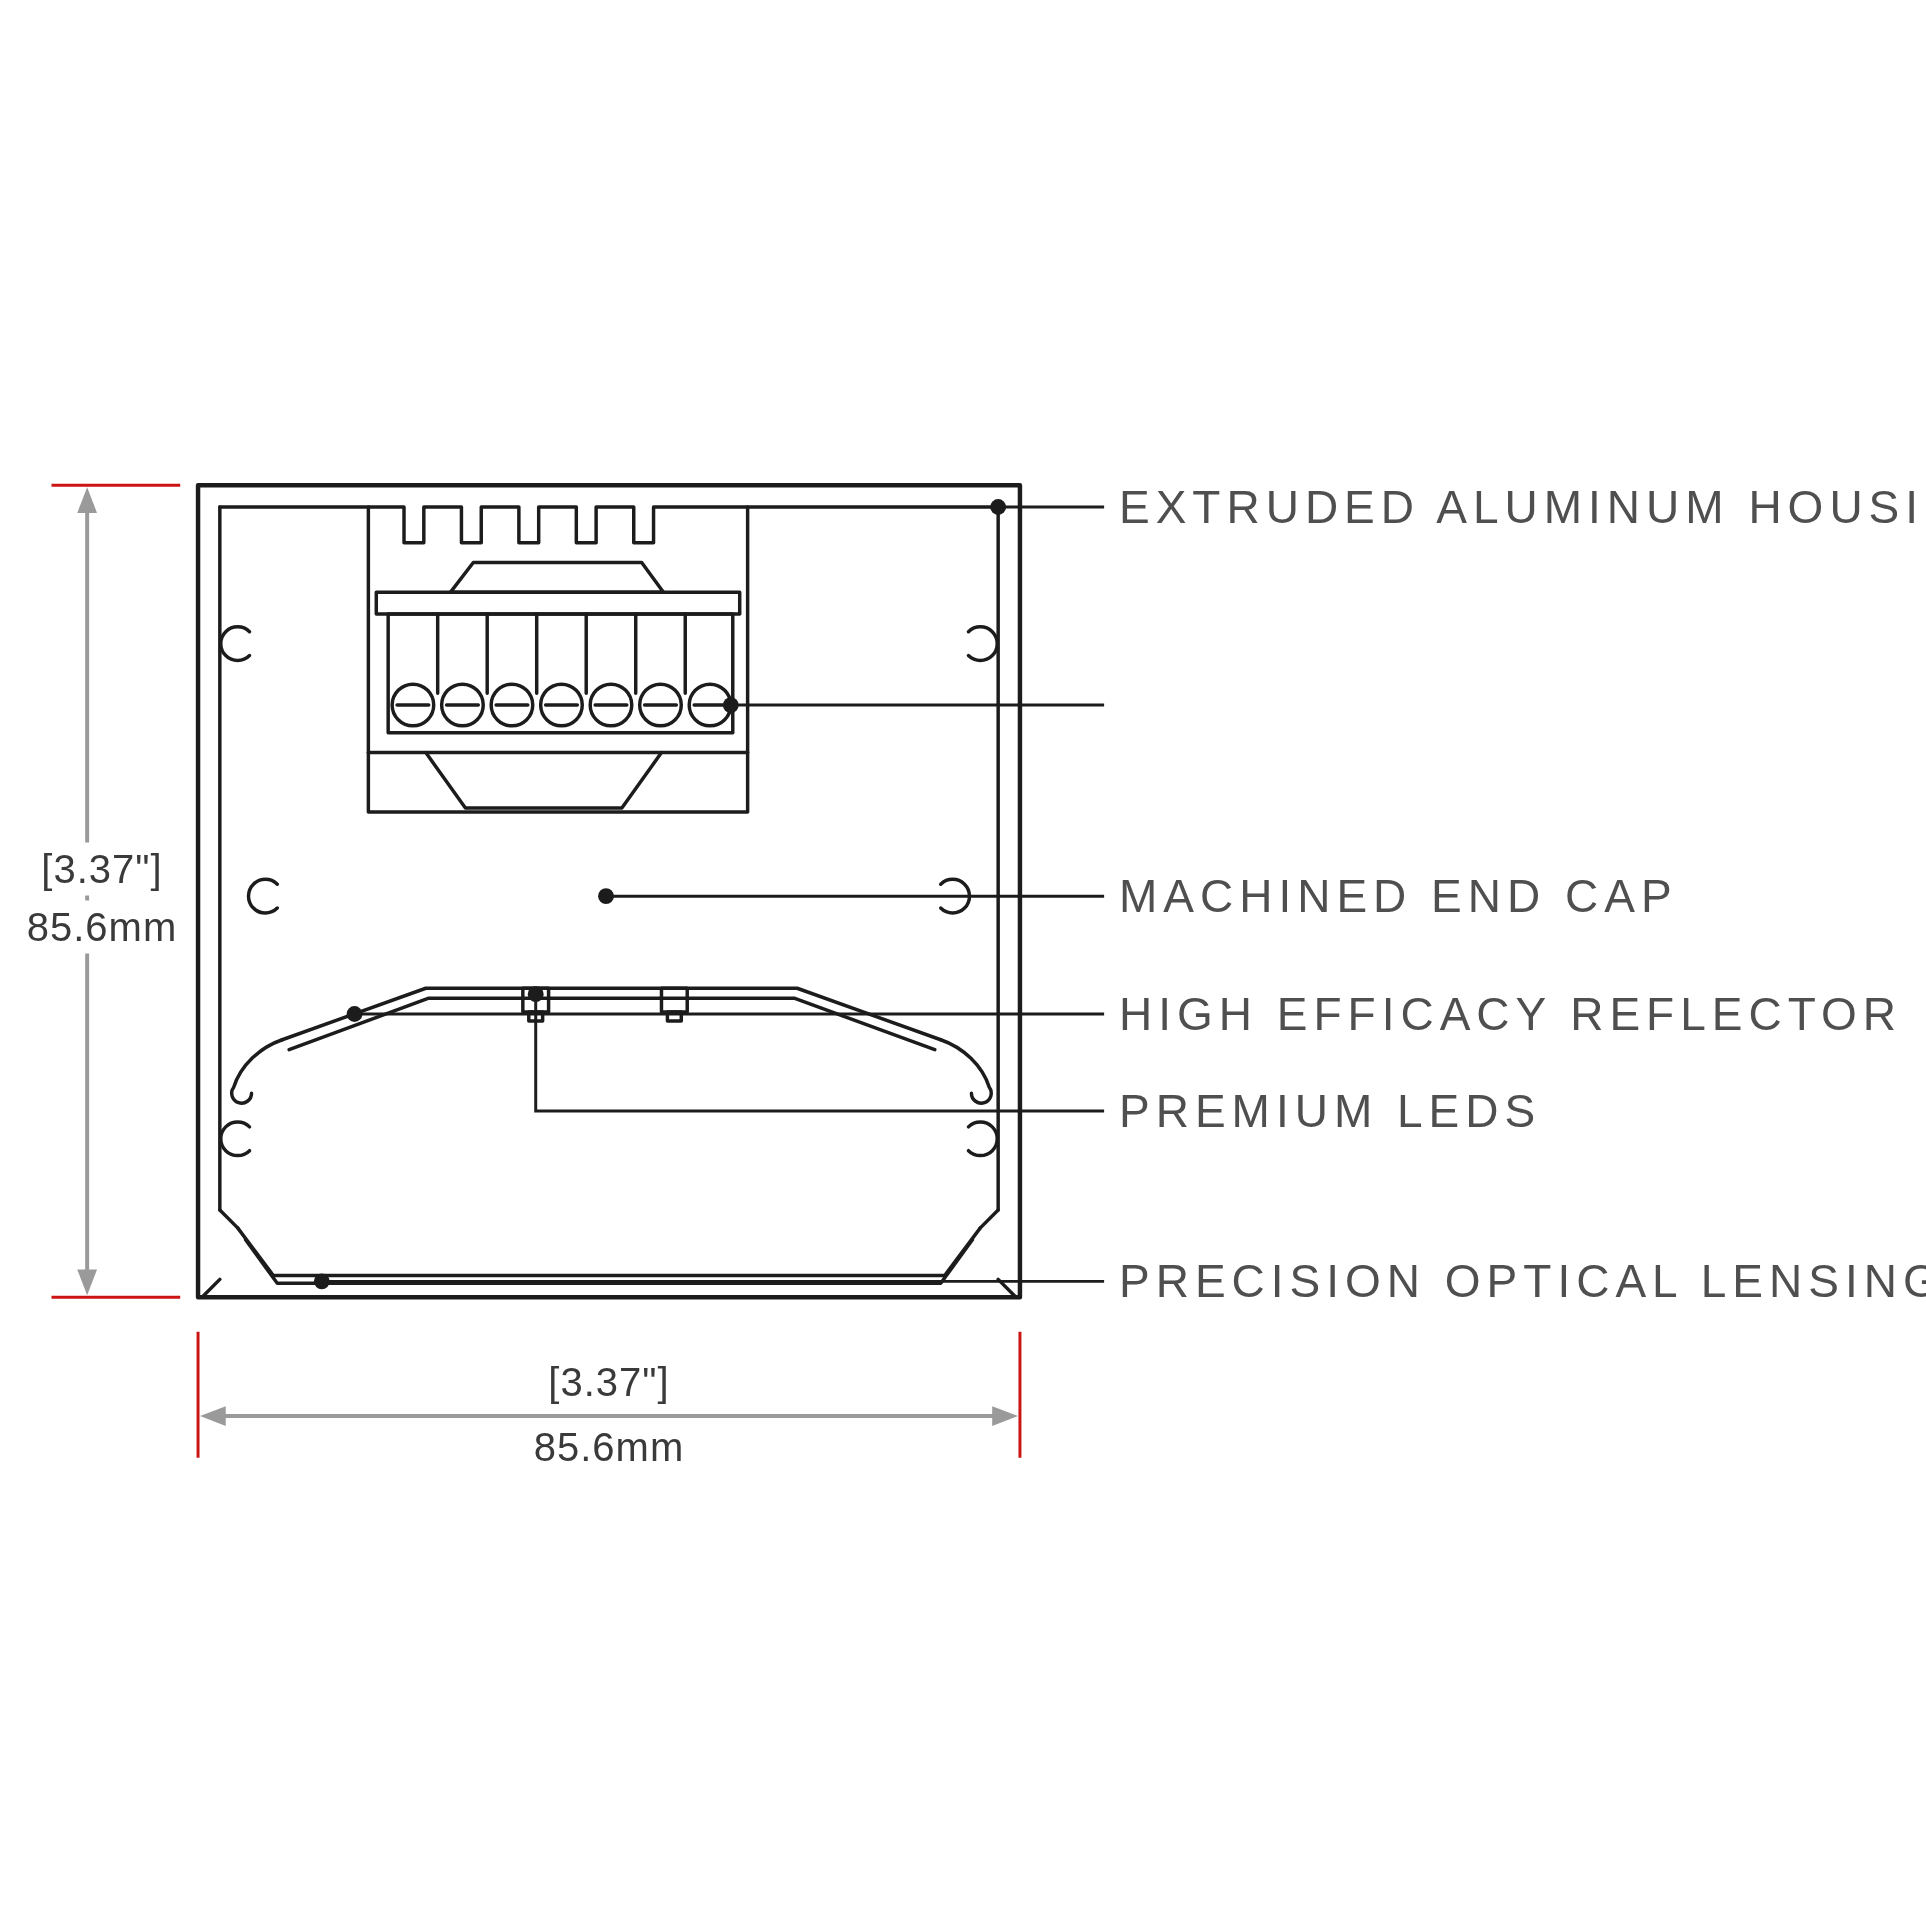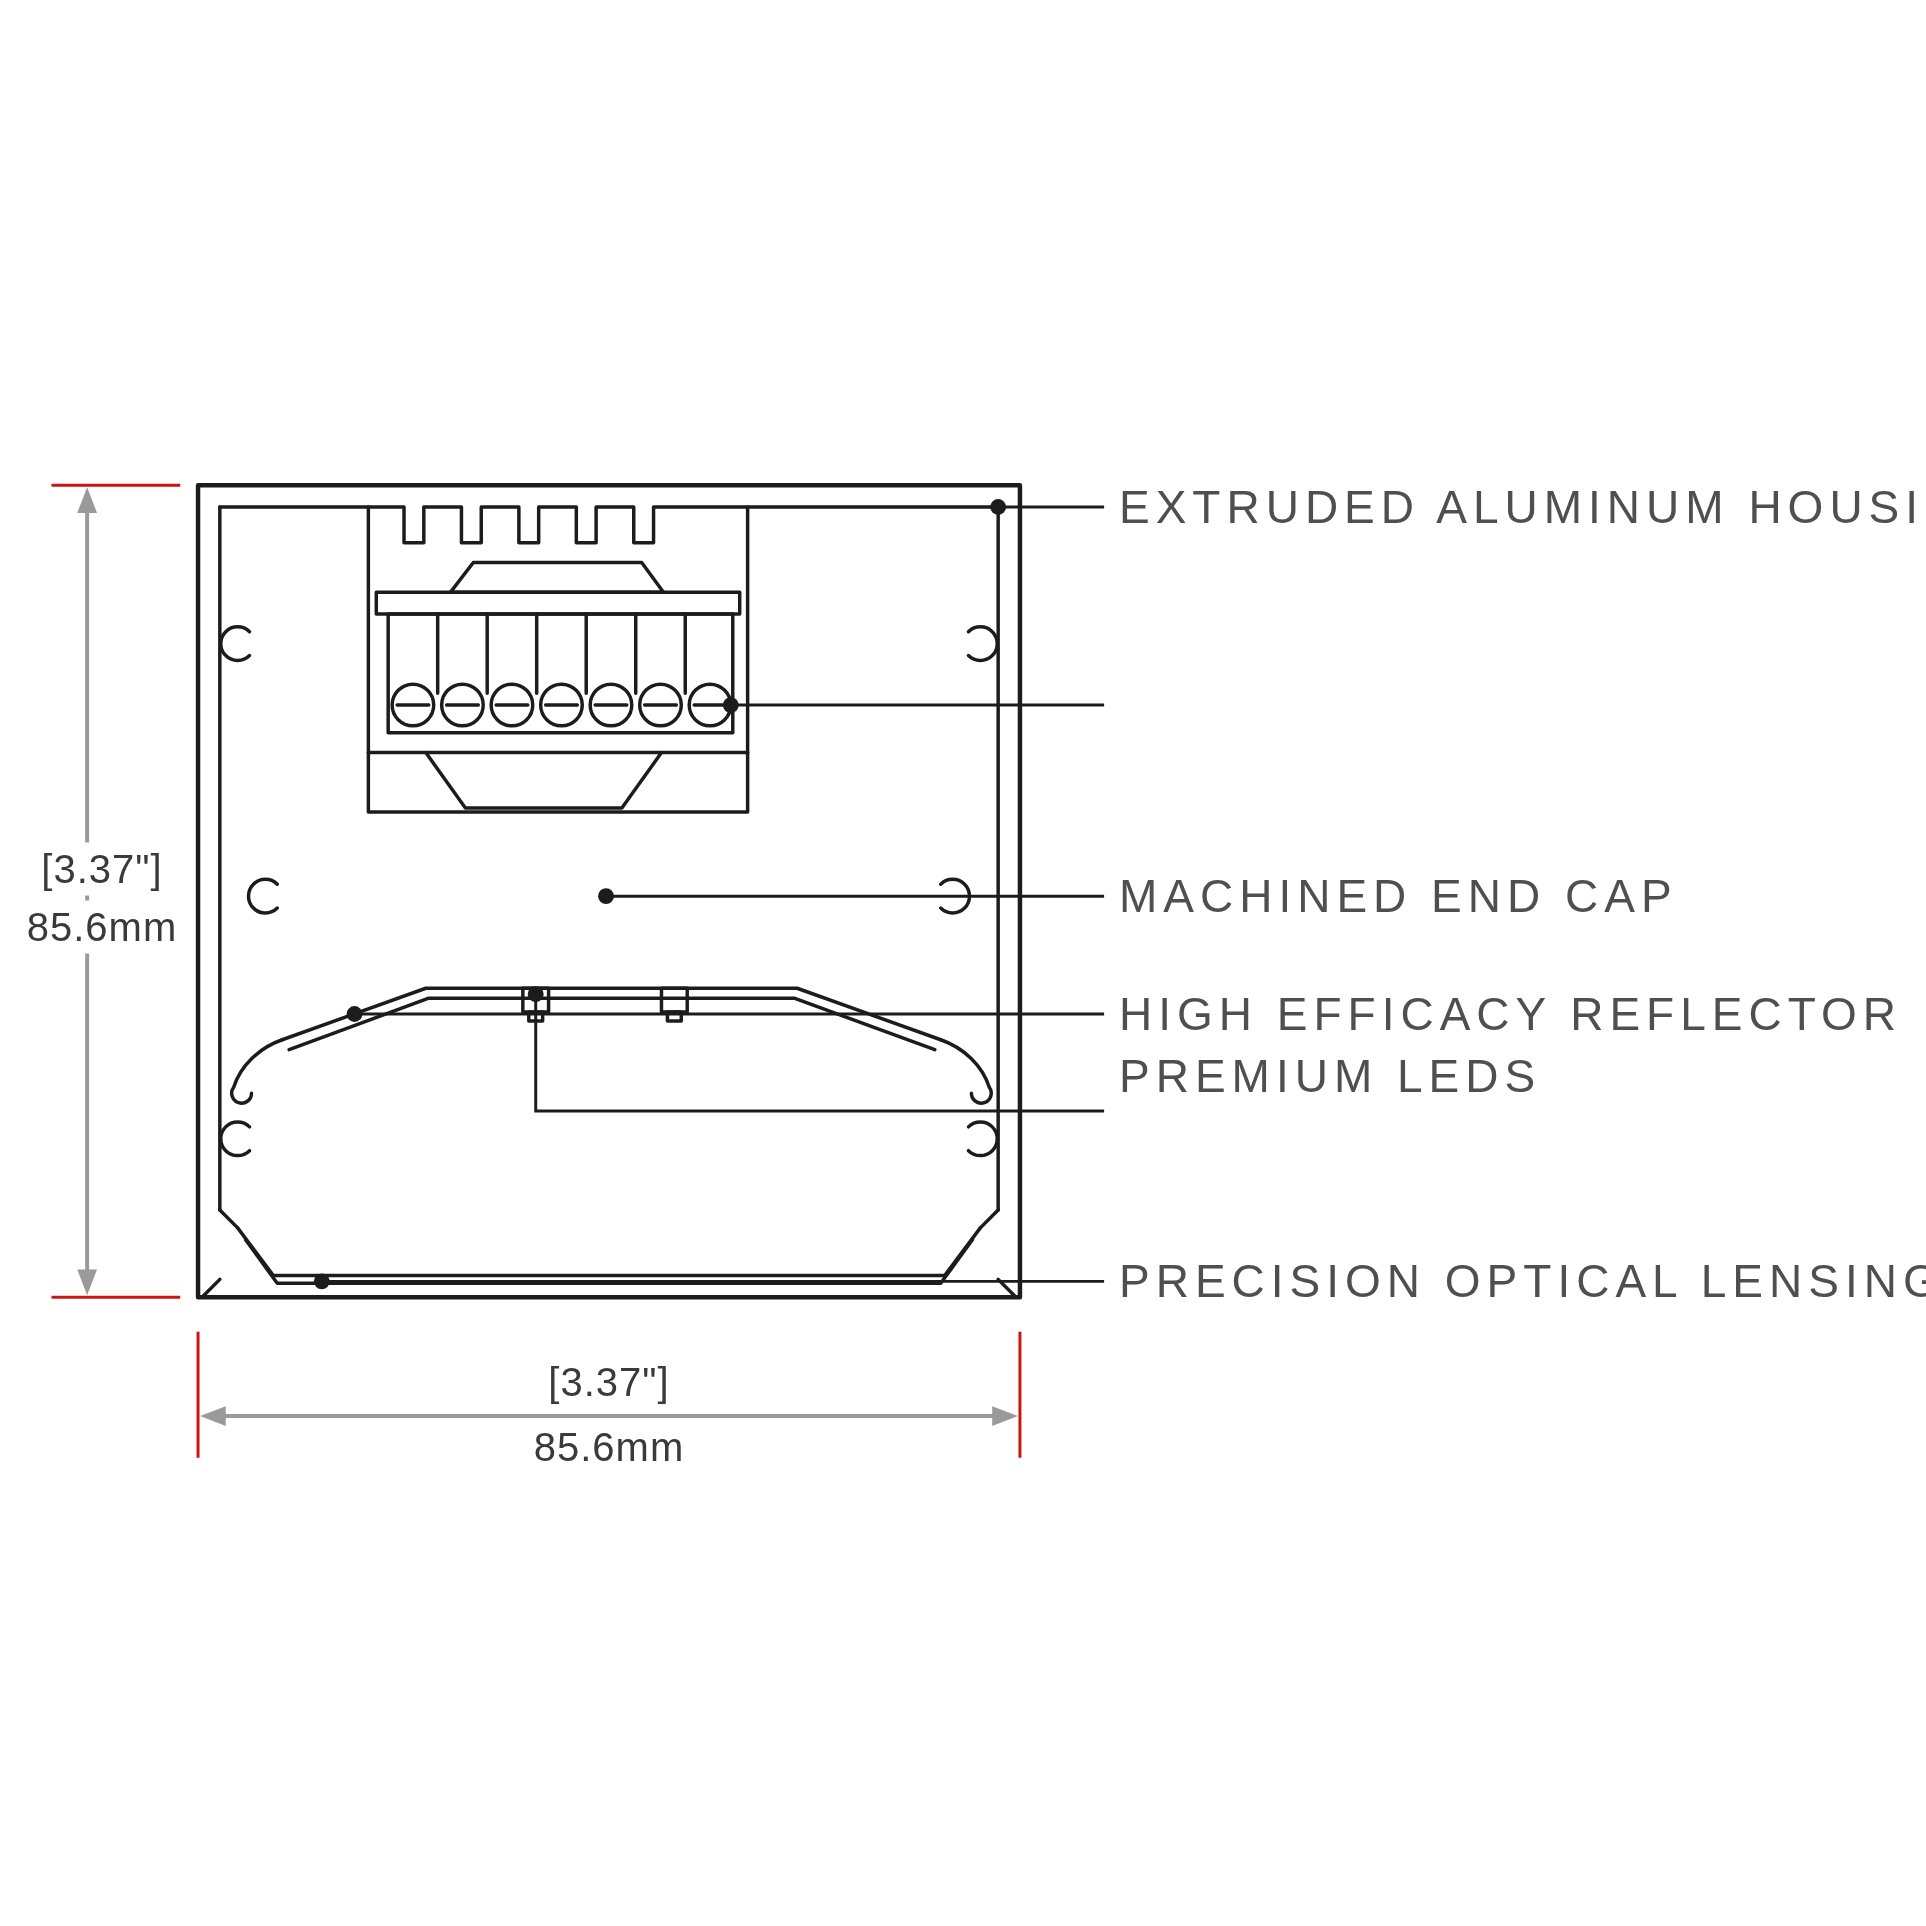--- a/index.html
+++ b/index.html
@@ -117,21 +117,21 @@
       <path class="tick" d="M200,1345 V1472 M1030,1345 V1472"></path>
       <path class="dim" d="M226,1430 H1004"></path>
       <polygon class="dimhead" points="202,1430 228,1420 228,1440"></polygon>
       <polygon class="dimhead" points="1028,1430 1002,1420 1002,1440"></polygon>
     </g>
   </svg>
 
   <div class="callout" style="top:507px">EXTRUDED ALUMINUM HOUSING</div>
   <div class="callout" style="top:1014px">HIGH EFFICACY REFLECTOR</div>
   <div class="callout" style="top:896px">MACHINED END CAP</div>
-  <div class="callout" style="top:1076px">PREMIUM LEDS</div>
+  <div class="callout" style="top:1111px">PREMIUM LEDS</div>
   <div class="callout" style="top:1281px">PRECISION OPTICAL LENSING</div>
 
   <div class="dimtext masked" style="left:102px; top:869px">[3.37"]</div>
   <div class="dimtext masked" style="left:102px; top:927px">85.6mm</div>
   <div class="dimtext" style="left:609px; top:1382px">[3.37"]</div>
   <div class="dimtext" style="left:609px; top:1447px">85.6mm</div>
 
 </div>
 
 

